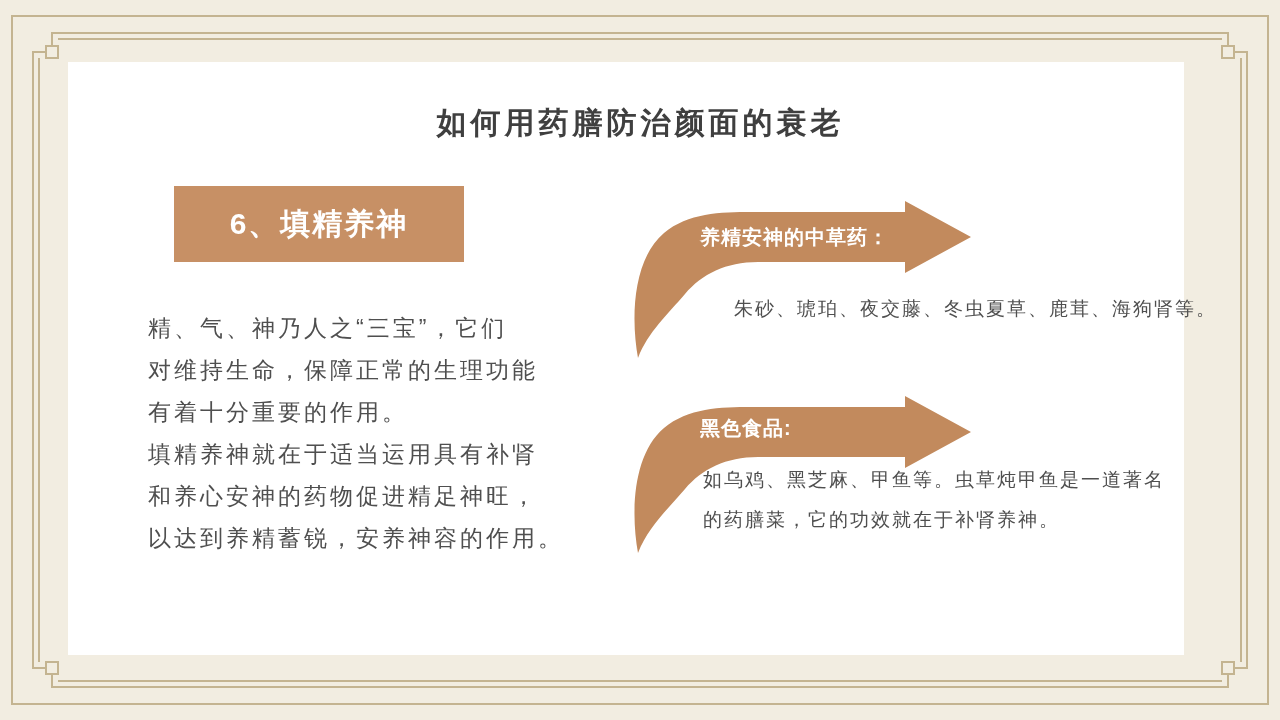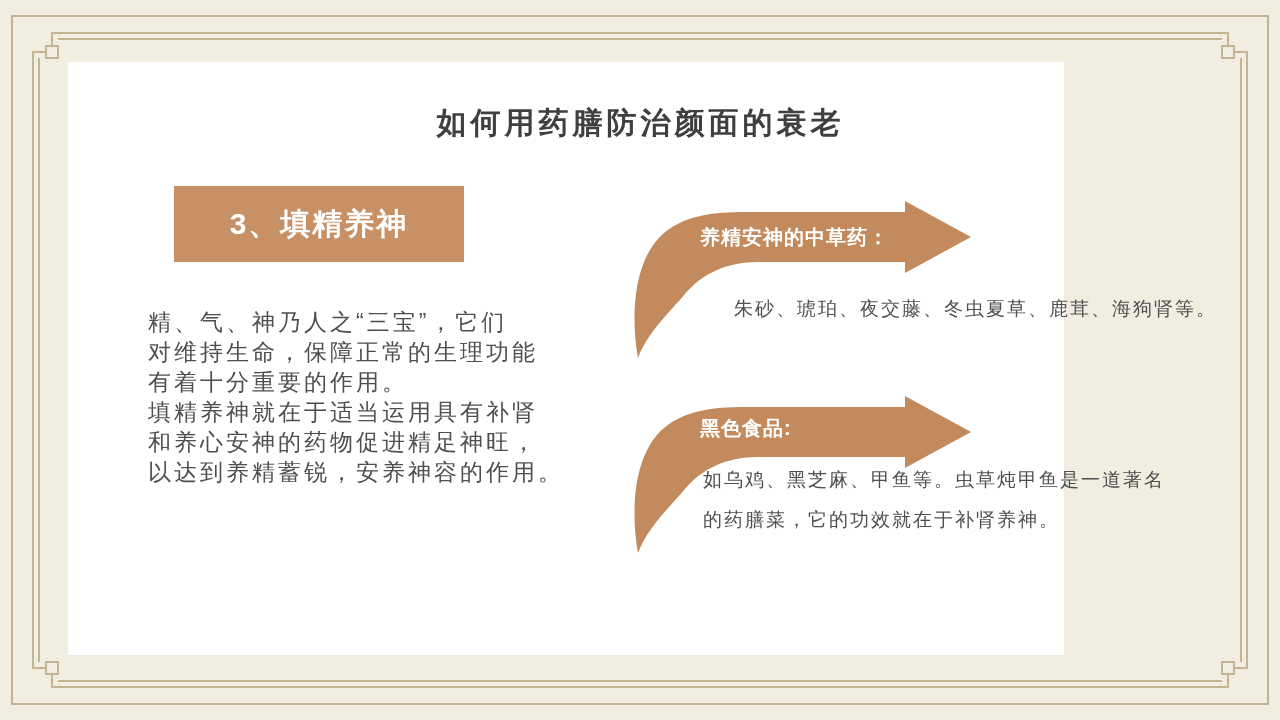--- a/index.html
+++ b/index.html
@@ -18,42 +18,42 @@
     font-family:"Liberation Sans","DejaVu Sans",sans-serif;
     background:var(--background);
     overflow:hidden;
   }
   .slide{
     position:relative;width:1280px;height:720px;
     background:var(--background);
   }
   .frame-svg{position:absolute;left:0;top:0;}
   .card{
-    position:absolute;left:68px;top:62px;width:996px;height:593px;
+    position:absolute;left:68px;top:62px;width:1116px;height:593px;
     background:var(--card);
   }
   .slide-title{
     position:absolute;left:0;top:41px;width:1145px;
     text-align:center;
     font-size:30px;font-weight:bold;letter-spacing:4px;
     color:var(--title-text);
     white-space:nowrap;
   }
   .badge{
     position:absolute;left:106px;top:124px;width:290px;height:76px;
     background:var(--accent-badge);
     display:flex;align-items:center;justify-content:center;
   }
   .badge span{
     font-size:30px;font-weight:bold;letter-spacing:2px;
     color:var(--label-text);white-space:nowrap;
   }
   .body-paragraph{
     position:absolute;left:80px;top:245px;width:430px;
-    font-size:23px;letter-spacing:3px;line-height:30px;
+    font-size:23px;letter-spacing:3px;line-height:42px;
     color:var(--body-text);
     white-space:pre-line;
   }
   .callout-arrow{position:absolute;left:562px;width:345px;height:165px;}
   .callout-arrow.first{top:136px;}
   .callout-arrow.second{top:331px;}
   .callout-label{
     position:absolute;left:632px;width:212px;height:30px;
     text-align:left;line-height:30px;
     font-size:20px;font-weight:bold;letter-spacing:1px;
@@ -96,21 +96,21 @@
         <path d="M1220 687 L1228 687 L1228 674 M1247 660 L1247 668 L1234 668"></path>
       </g>
     </g>
   </svg>
 
   <div class="card">
 
     <h1 class="slide-title">如何用药膳防治颜面的衰老</h1>
 
     <div class="badge">
-      <span>3、填精养神</span>
+      <span>6、填精养神</span>
     </div>
 
     <div class="body-paragraph">精、气、神乃人之“三宝”，它们
 对维持生命，保障正常的生理功能
 有着十分重要的作用。
 填精养神就在于适当运用具有补肾
 和养心安神的药物促进精足神旺，
 以达到养精蓄锐，安养神容的作用。</div>
 
     <svg class="callout-arrow first" viewBox="0 0 345 165">

